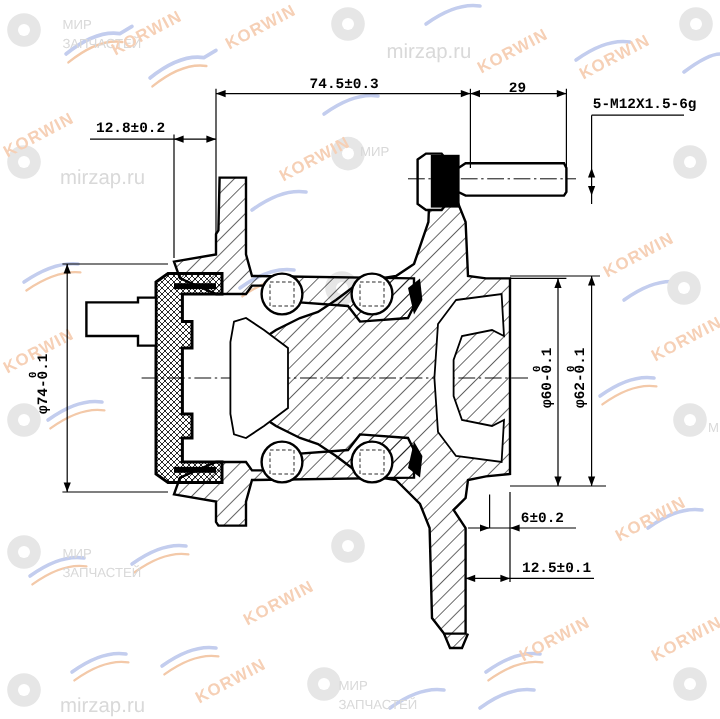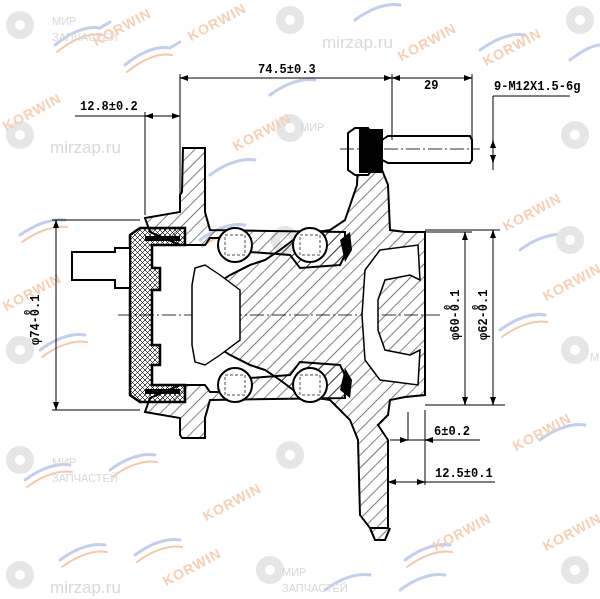--- a/index.html
+++ b/index.html
@@ -224,22 +224,22 @@
       <path d="M493 230 L490 238 L496 238 Z"></path>
       <path d="M493 405 L490 397 L496 397 Z"></path>
       <path d="M408 440 L400 437 L400 443 Z"></path>
       <path d="M425 440 L433 437 L433 443 Z"></path>
       <path d="M388 482 L396 479 L396 485 Z"></path>
       <path d="M425 482 L417 479 L417 485 Z"></path>
     </g>
   </svg>
 
   <span class="dim" style="left:258px;top:64px">74.5±0.3</span>
-  <span class="dim" style="left:424px;top:80px">29</span>
-  <span class="dim" style="left:494px;top:81px">9-M12X1.5-6g</span>
+  <span class="dim" style="left:424px;top:68px">29</span>
+  <span class="dim" style="left:494px;top:81px">5-M12X1.5-6g</span>
   <span class="dim" style="left:80px;top:101px">12.8±0.2</span>
 
   <span class="dim-v" style="left:30px;top:345px">φ74-0.1</span>
   <span class="dim-v" style="left:22px;top:315px;font-size:9px">0</span>
 
   <span class="dim-v" style="left:450px;top:340px">φ60-0.1</span>
   <span class="dim-v" style="left:442px;top:310px;font-size:9px">0</span>
   <span class="dim-v" style="left:478px;top:340px">φ62-0.1</span>
   <span class="dim-v" style="left:470px;top:310px;font-size:9px">0</span>
 

